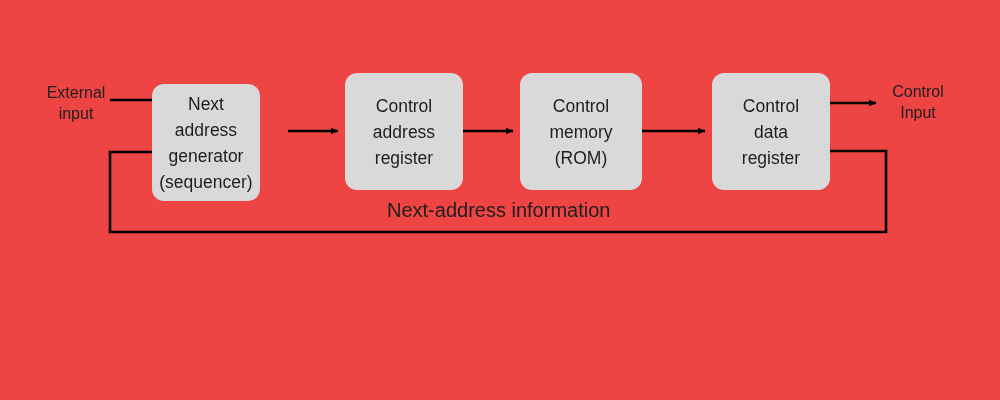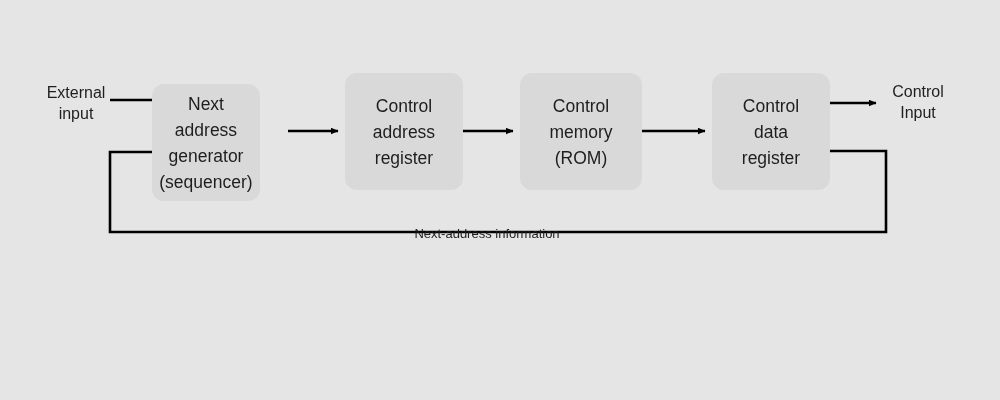--- a/index.html
+++ b/index.html
@@ -4,21 +4,21 @@
 <style>
   html, body {
     margin: 0;
     padding: 0;
     background: #ffffff;
   }
   .canvas {
     position: relative;
     width: 1000px;
     height: 400px;
-    background: #e5e5e5;
+    background: #ef4444;
     font-family: "Liberation Sans", "DejaVu Sans", sans-serif;
     overflow: hidden;
   }
   .wires {
     position: absolute;
     left: 0;
     top: 0;
     width: 1000px;
     height: 400px;
   }
@@ -46,23 +46,23 @@
     text-align: center;
     white-space: pre-line;
     font-size: 16px;
     line-height: 21px;
     color: #1e1e1e;
   }
   .label.ext  { left: 30px;  top: 82px;  width: 92px; }
   .label.ctrl { left: 875px; top: 81px;  width: 86px; }
   .label.feedback {
     left: 387px;
-    top: 224px;
+    top: 201px;
     width: 200px;
-    font-size: 13px;
+    font-size: 20px;
     line-height: 19px;
     white-space: nowrap;
   }
   .title {
     position: absolute;
     left: 0;
     top: 315px;
     width: 1000px;
     text-align: center;
     font-size: 22.5px;

